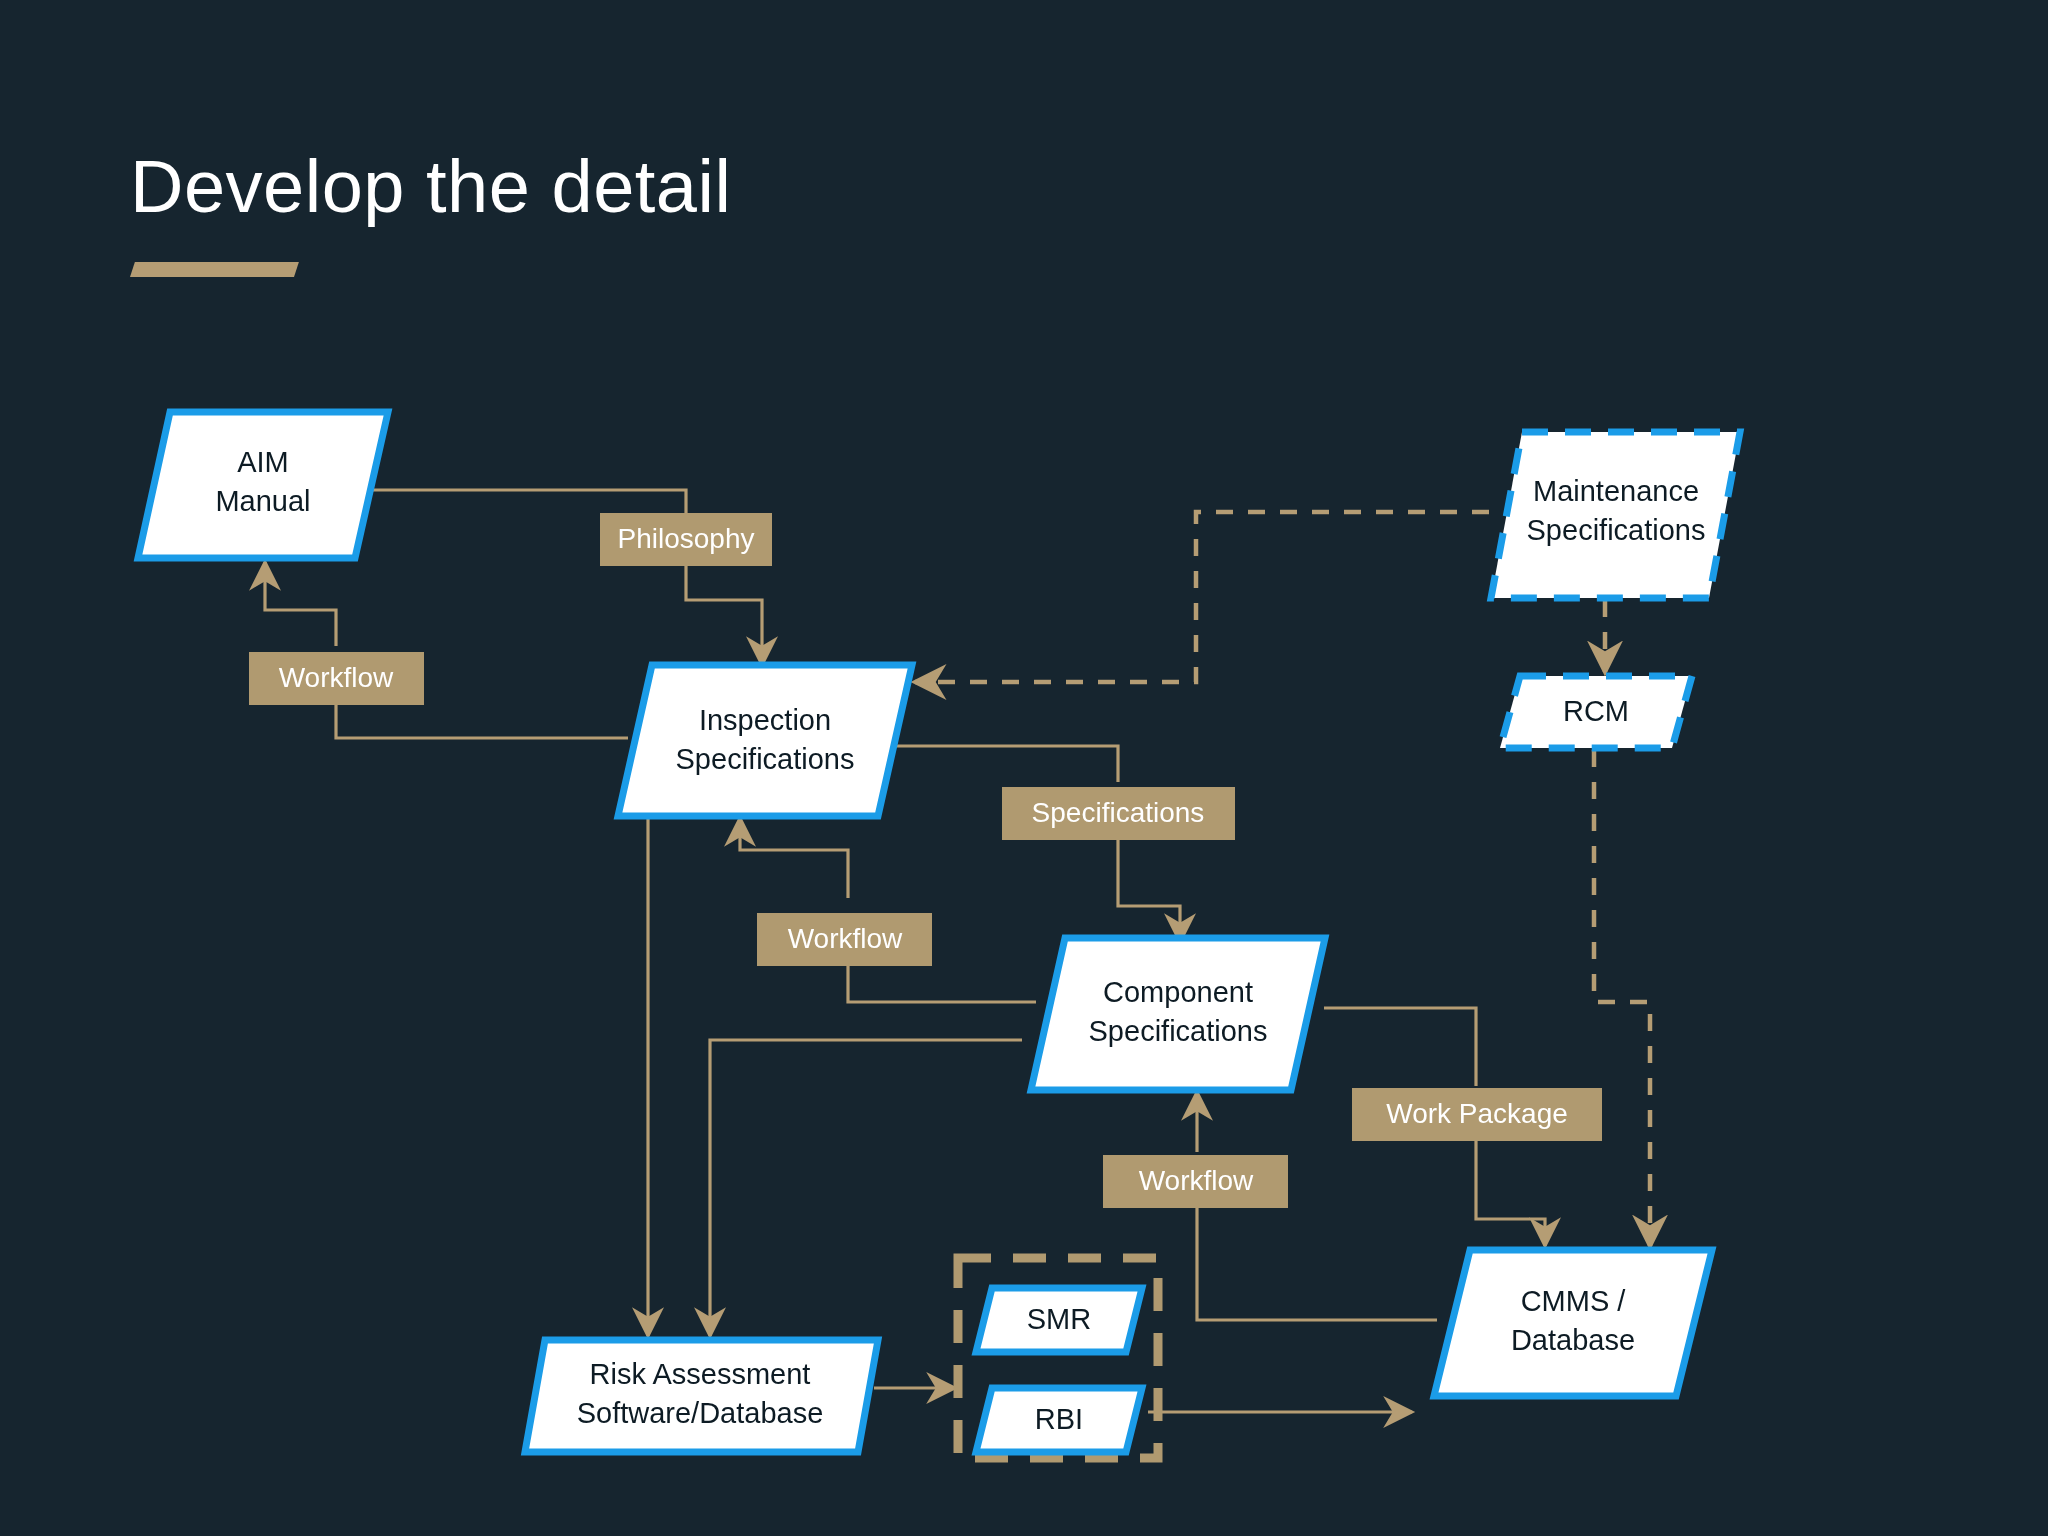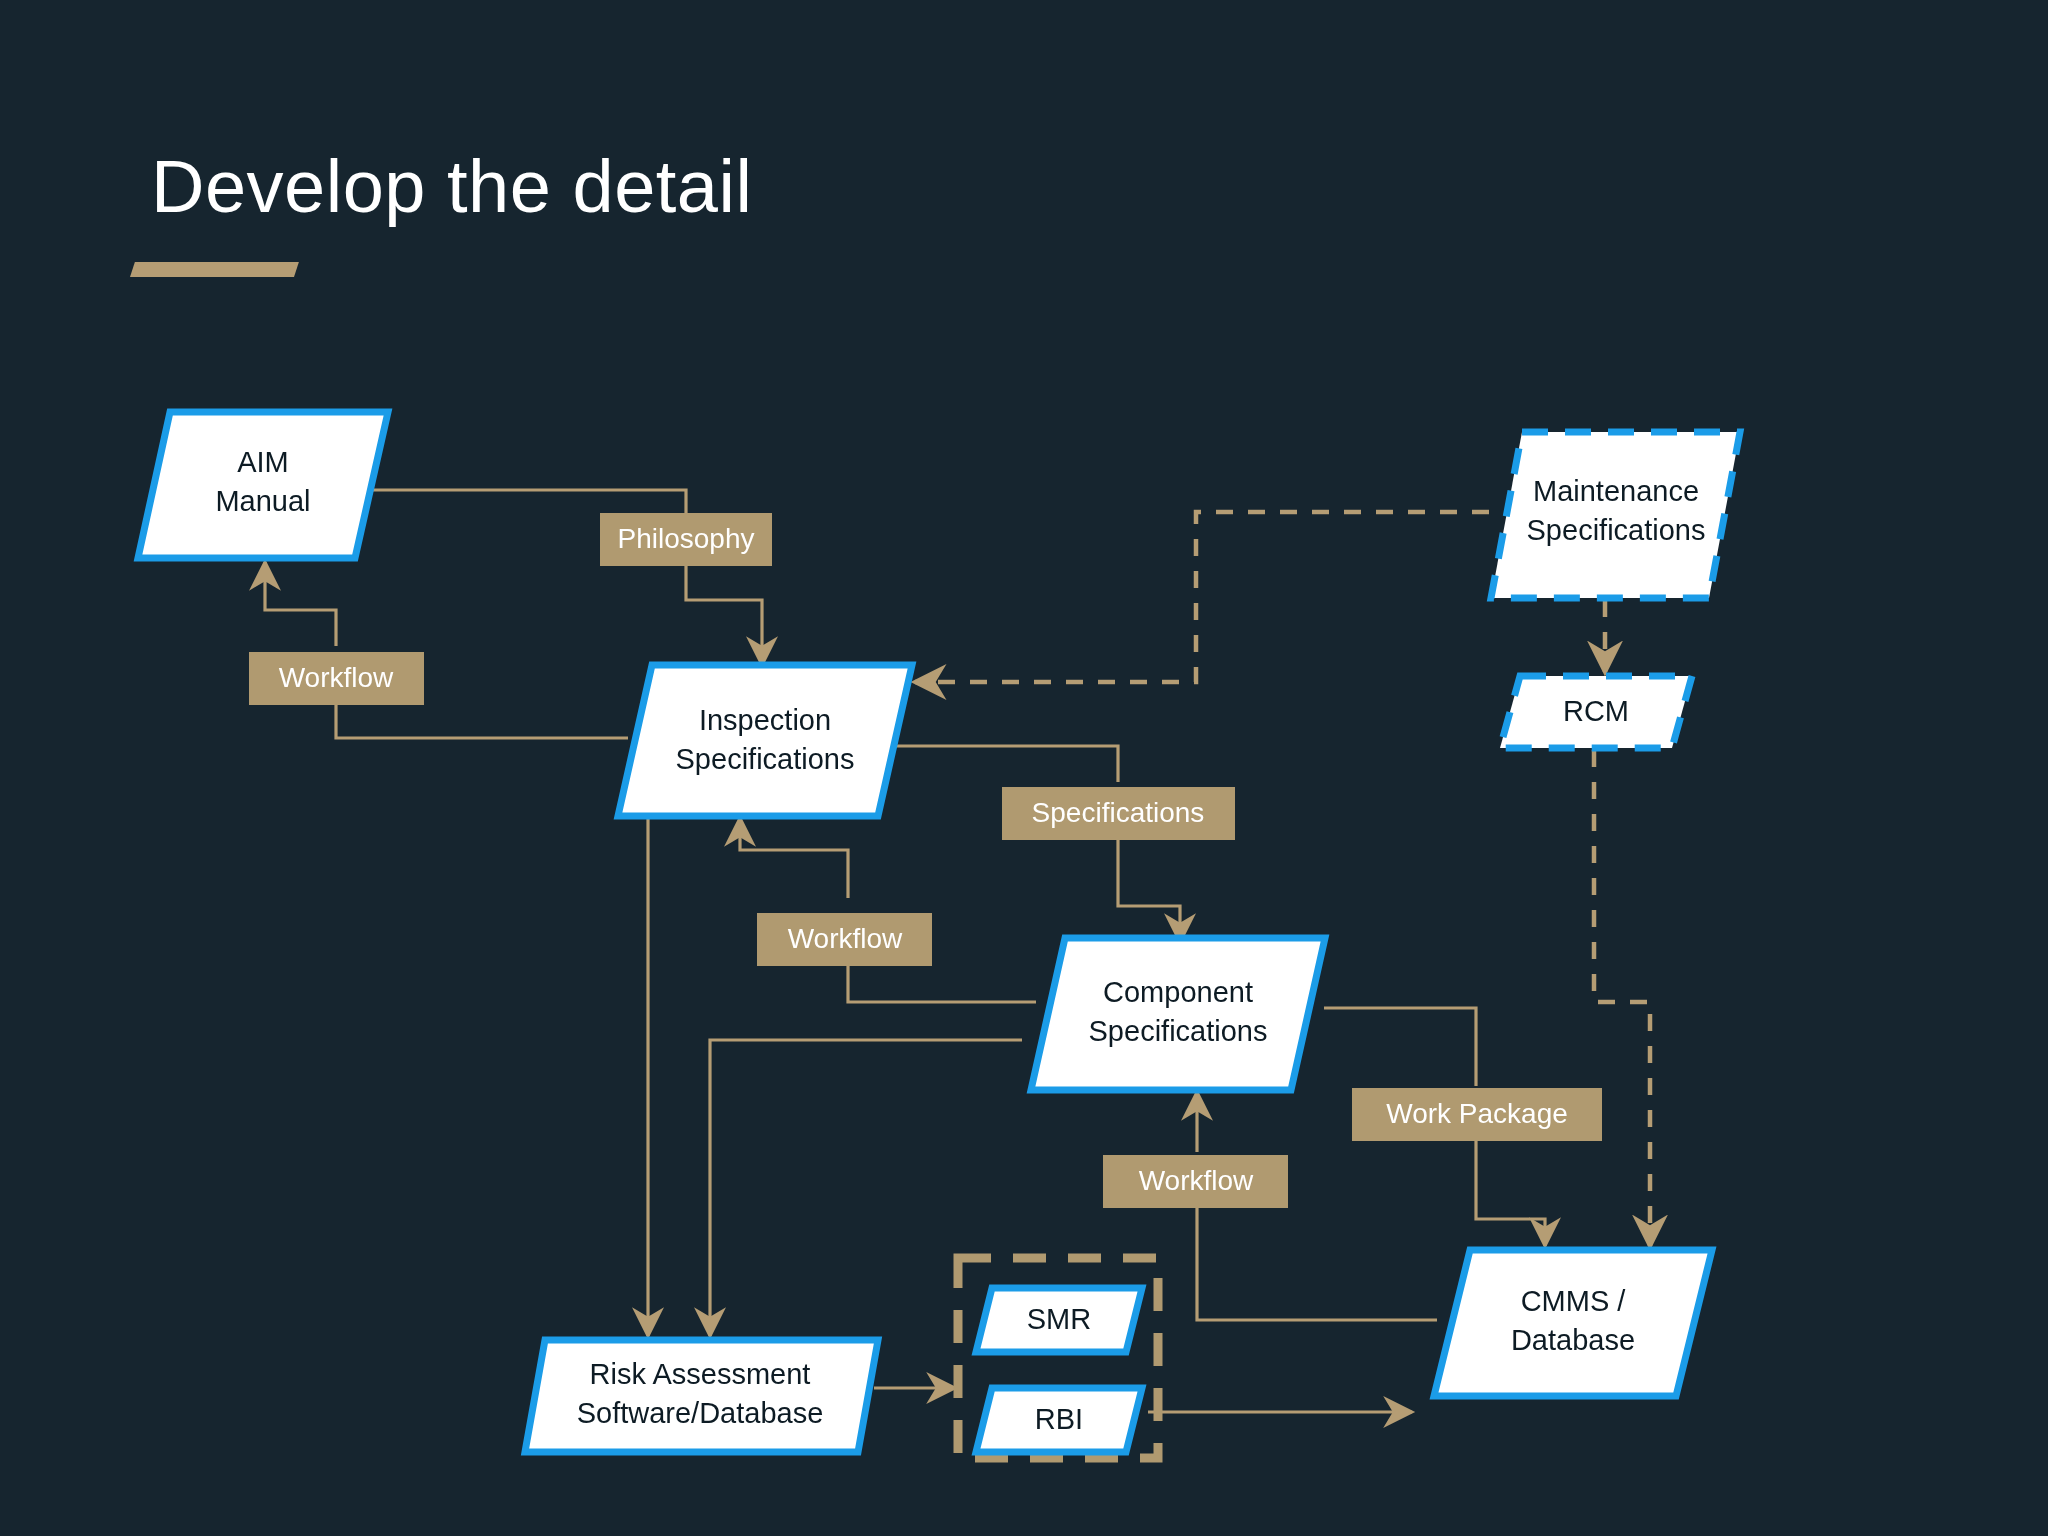--- a/index.html
+++ b/index.html
@@ -25,21 +25,20 @@
     top: 150px;
   }
   #slide-title {
     font-family: "Liberation Sans", sans-serif;
     font-size: 74px;
     font-weight: 300;
     color: #ffffff;
     letter-spacing: 0.5px;
     line-height: 1;
     white-space: nowrap;
-    margin-left: 21px;
   }
   #title-rule {
     margin-top: 38px;
     width: 164px;
     height: 15px;
     background: #b59d74;
     transform: skewX(-18deg);
     transform-origin: left bottom;
   }
   #diagram {

